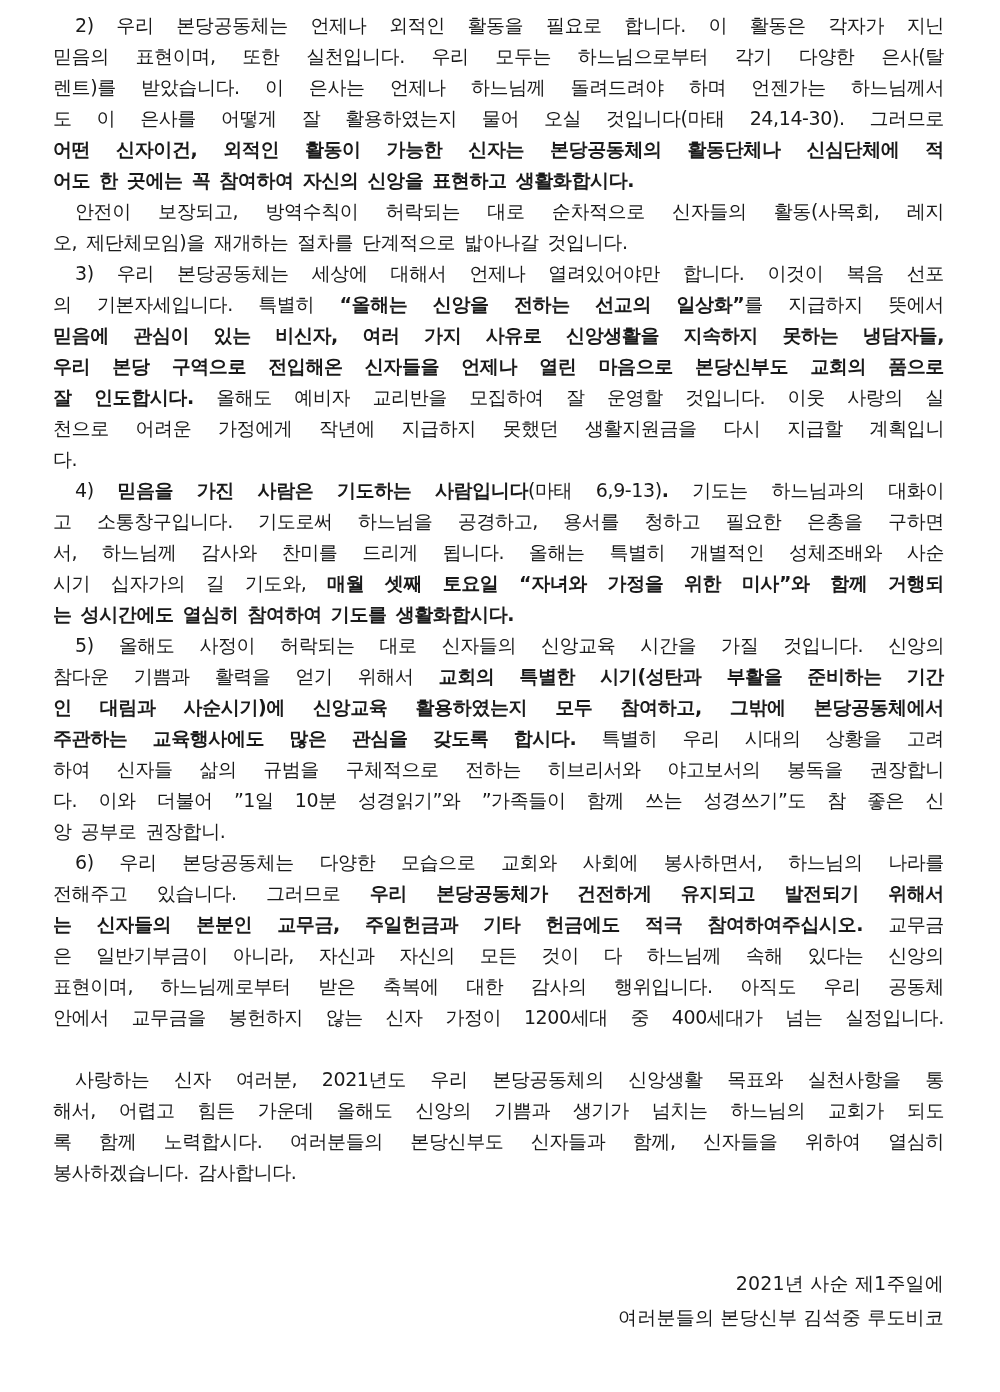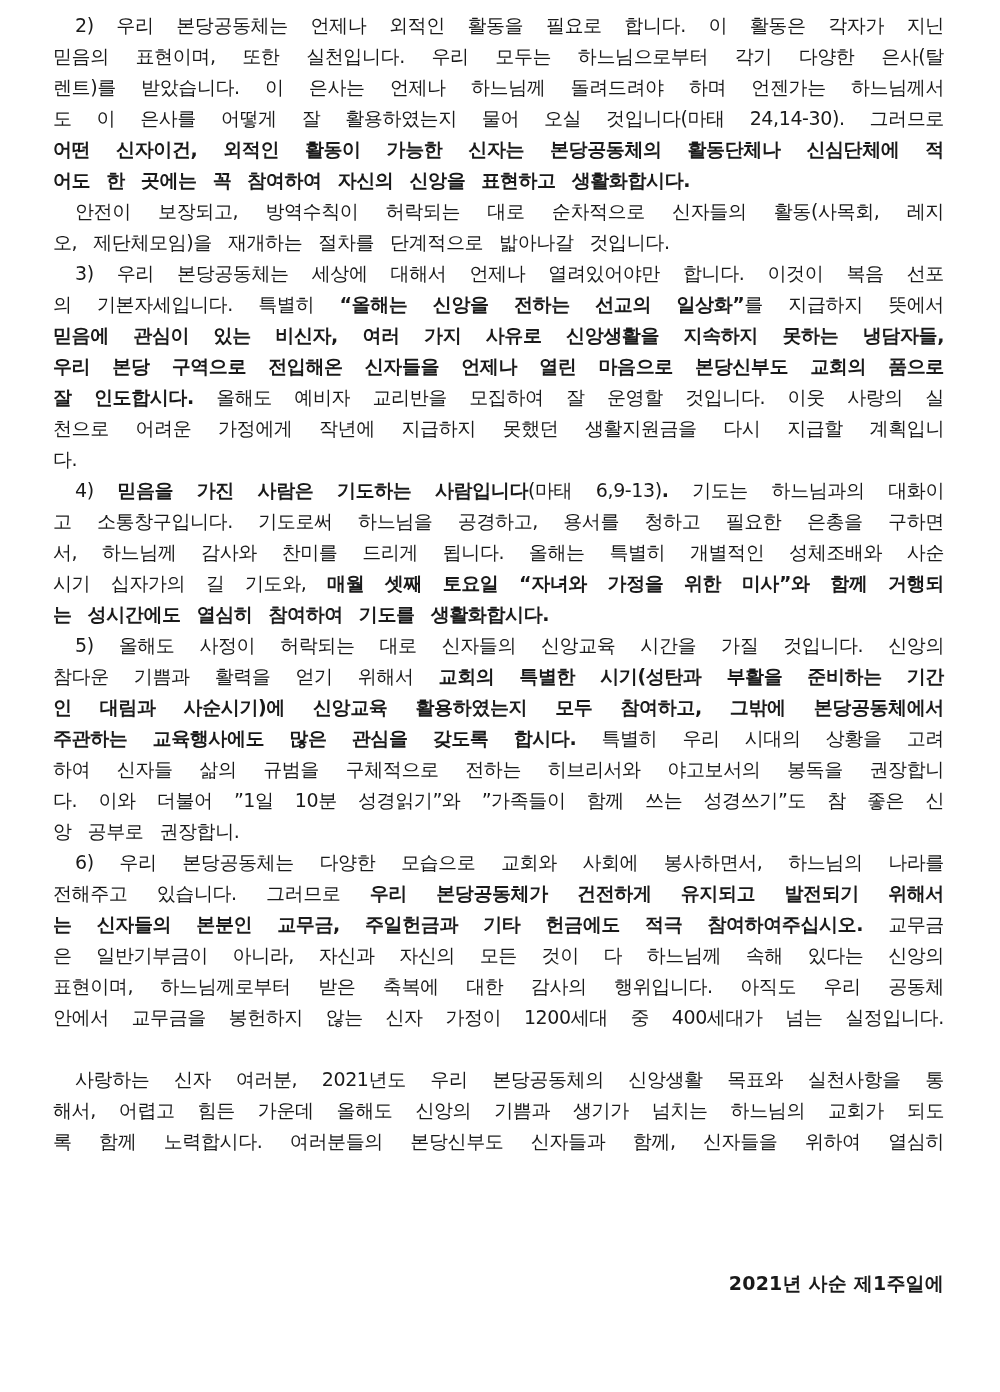--- a/index.html
+++ b/index.html
@@ -35,35 +35,34 @@
       right: 56px;
       top: 1266px;
       text-align: right;
       font-size: 19px;
       line-height: 34px;
       letter-spacing: 0.2px;
     }
     .signature .sig-line {
       display: block;
       white-space: nowrap;
-      font-weight: bold;
     }
     
     .jline {
       display: flex;
       justify-content: space-between;
       font-size: 19px;
       line-height: 31px;
       height: 31px;
       white-space: nowrap;
       letter-spacing: -0.4px;
     }
     .jline.last {
       justify-content: flex-start;
-      gap: 16px;
+      gap: 9px;
     }
     .jline.indent {
       padding-left: 22px;
     }
     .w {
       display: inline-block;
       white-space: nowrap;
     }
   </style>
 </head>
@@ -505,18 +504,23 @@
         <span class="w"><span>함께</span></span>
         <span class="w"><span>노력합시다.</span></span>
         <span class="w"><span>여러분들의</span></span>
         <span class="w"><span>본당신부도</span></span>
         <span class="w"><span>신자들과</span></span>
         <span class="w"><span>함께,</span></span>
         <span class="w"><span>신자들을</span></span>
         <span class="w"><span>위하여</span></span>
         <span class="w"><span>열심히</span></span>
       </div>
+      <div class="jline last">
+        <span class="w"><span>봉사하겠습니다.</span></span>
+        <span class="w"><span>감사합니다.</span></span>
+      </div>
     </div>
   </div>
 
 <div class="signature">
   <span class="sig-line">2021년 사순 제1주일에</span>
+  <span class="sig-line">여러분들의 본당신부 김석중 루도비코</span>
 </div>
 
 </body></html>

